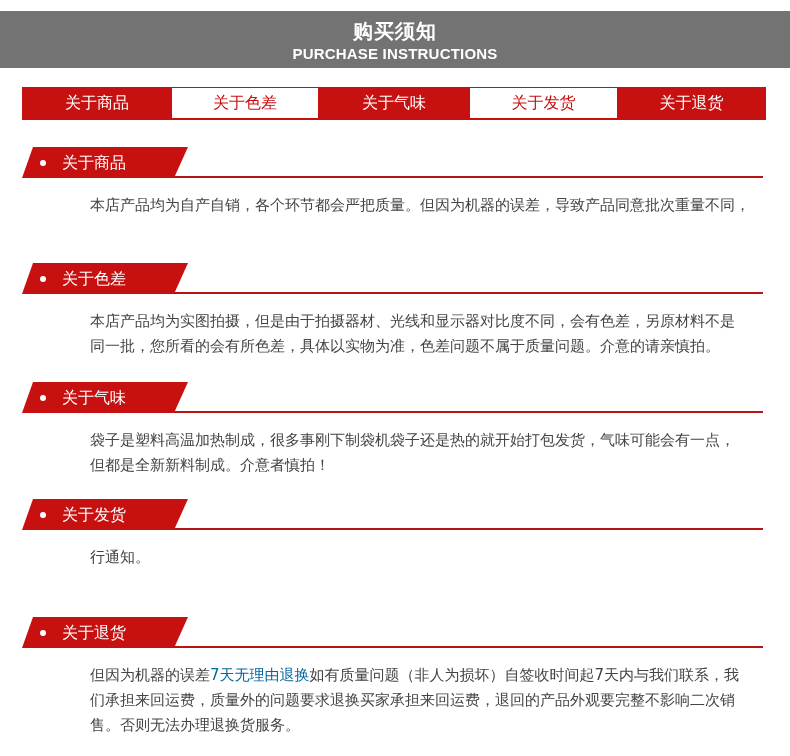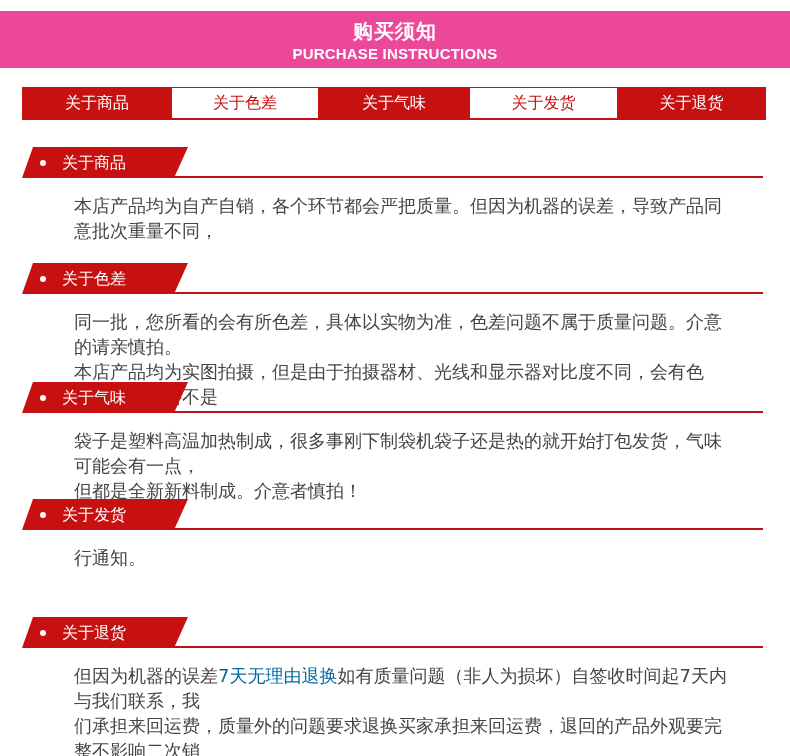--- a/index.html
+++ b/index.html
@@ -1,21 +1,21 @@
 <!DOCTYPE html>
 <html><head>
 <meta charset="utf-8">
 <style>
   * { margin: 0; padding: 0; box-sizing: border-box; }
   html, body { width: 790px; height: 756px; background: #ffffff; overflow: hidden; }
   body { font-family: "DejaVu Sans", "Liberation Sans", sans-serif; position: relative; }
 
   .banner {
     position: absolute; left: 0; top: 11px; width: 790px; height: 57px;
-    background: #ec4899; color: #fff; text-align: center; text-decoration: underline;
+    background: #737373; color: #fff; text-align: center; text-decoration: underline;
   }
   .banner-title {
     position: absolute; left: 0; right: 0; top: 8px;
     font-size: 20px; font-weight: bold; letter-spacing: 1px; line-height: 24px;
   }
   .banner-sub {
     position: absolute; left: 0; right: 0; top: 36px;
     font-family: "Liberation Sans", sans-serif;
     font-size: 15px; font-weight: bold; line-height: 13px; letter-spacing: 0.2px;
   }
@@ -40,22 +40,22 @@
   }
   .sec-tag .bullet {
     position: absolute; left: 18px; top: 13px; width: 6px; height: 6px;
     border-radius: 50%; background: #fff;
   }
   .sec-tag .label { position: absolute; left: 40px; top: 0; }
   .sec-line {
     position: absolute; left: 150px; top: 29px; width: 591px; height: 2px; background: #b81414;
   }
   .sec-body {
-    position: absolute; left: 74px; width: 660px;
-    font-size: 18px; line-height: 25px; color: #444444;
+    position: absolute; left: 90px; width: 660px;
+    font-size: 15px; line-height: 25px; color: #444444;
   }
   .hl { color: #0369a1; }
 </style>
 </head>
 <body>
 
 <div class="banner">
   <div class="banner-title">购买须知</div>
   <div class="banner-sub">PURCHASE INSTRUCTIONS</div>
 </div>
@@ -83,22 +83,22 @@
 
 <div class="section" style="top:263px">
   <div class="sec-head">
     <div class="sec-line"></div>
     <div class="sec-tag">
       <span class="bullet"></span>
       <span class="label">关于色差</span>
     </div>
   </div>
   <div class="sec-body" style="top:46px">
+    <div>本店产品均为实图拍摄，但是由于拍摄器材、光线和显示器对比度不同，会有色差，另原材料不是</div>
     <div>同一批，您所看的会有所色差，具体以实物为准，色差问题不属于质量问题。介意的请亲慎拍。</div>
-    <div>本店产品均为实图拍摄，但是由于拍摄器材、光线和显示器对比度不同，会有色差，另原材料不是</div>
   </div>
 </div>
 
 <div class="section" style="top:382px">
   <div class="sec-head">
     <div class="sec-line"></div>
     <div class="sec-tag">
       <span class="bullet"></span>
       <span class="label">关于气味</span>
     </div>
@@ -126,14 +126,15 @@
   <div class="sec-head">
     <div class="sec-line"></div>
     <div class="sec-tag">
       <span class="bullet"></span>
       <span class="label">关于退货</span>
     </div>
   </div>
   <div class="sec-body" style="top:46px">
     <div><span>但因为机器的误差</span><span class="hl">7天无理由退换</span><span>如有质量问题（非人为损坏）自签收时间起7天内与我们联系，我</span></div>
     <div>们承担来回运费，质量外的问题要求退换买家承担来回运费，退回的产品外观要完整不影响二次销</div>
+    <div>售。否则无法办理退换货服务。</div>
   </div>
 </div>
 
 </body></html>

